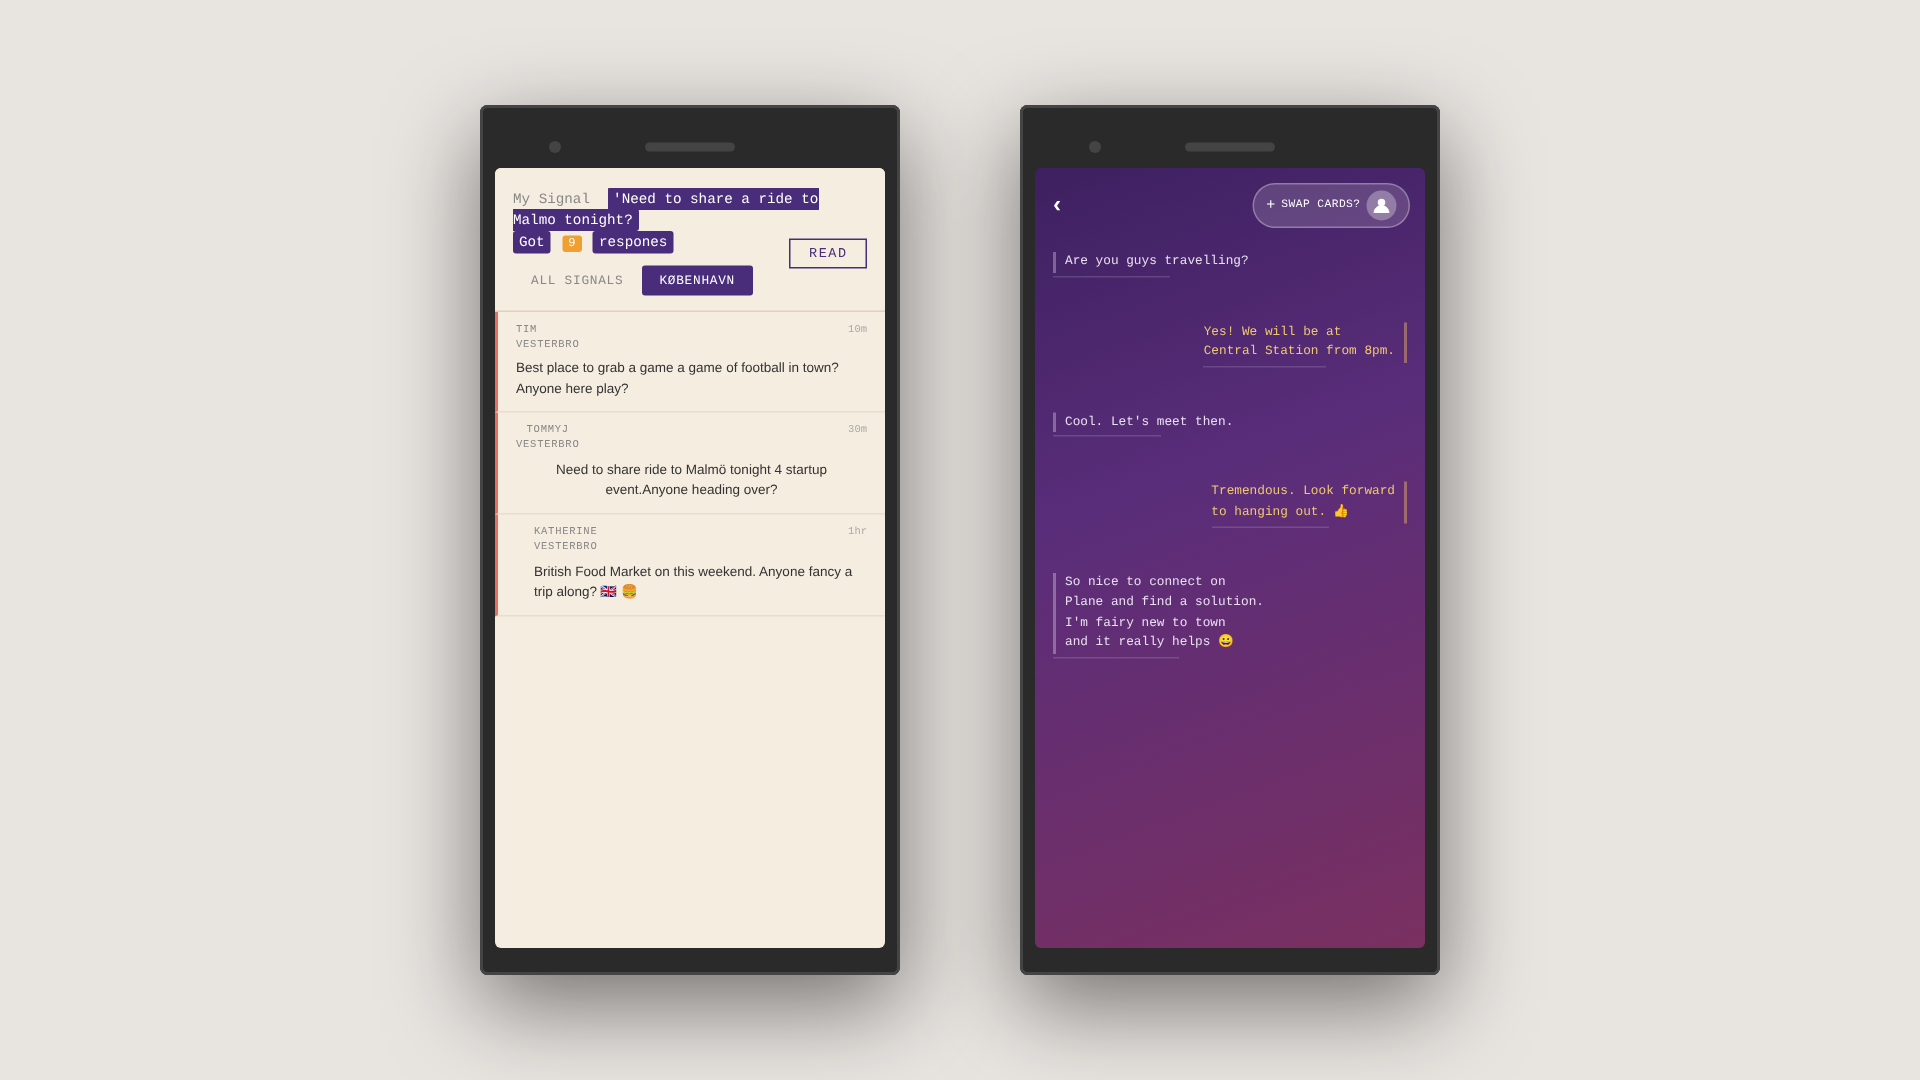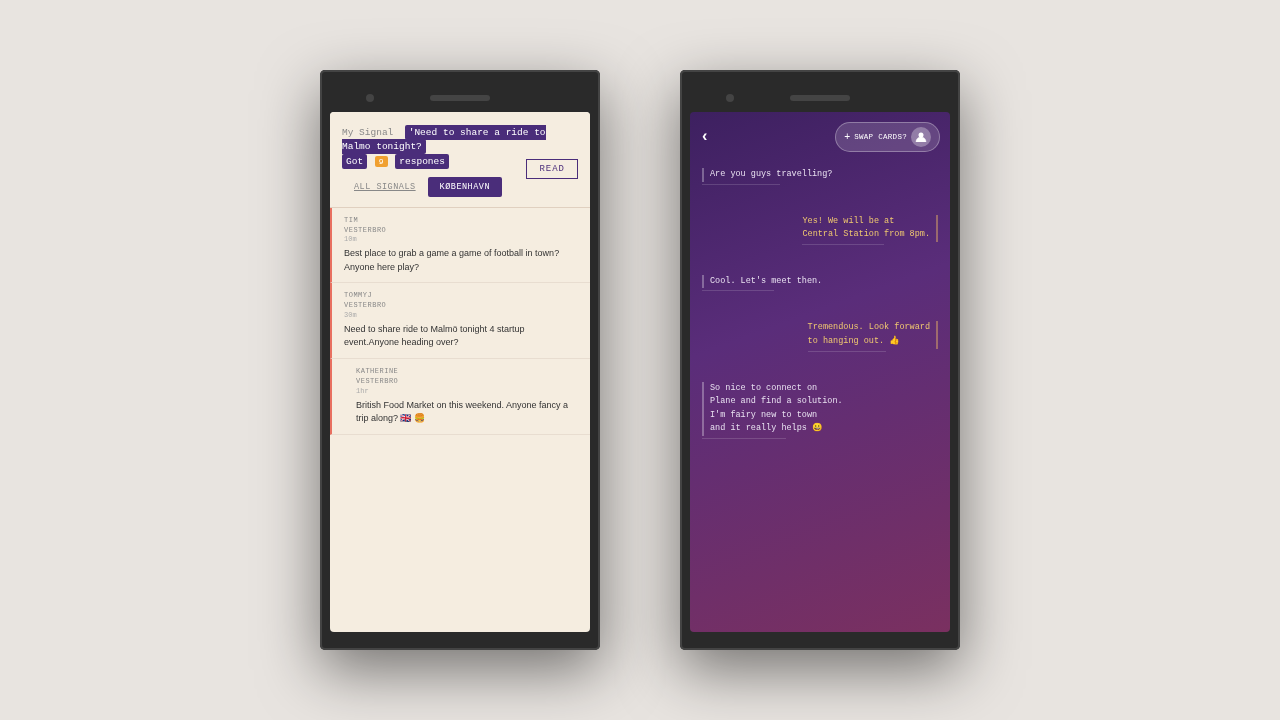--- a/index.html
+++ b/index.html
@@ -123,63 +123,61 @@
     .tab {
       padding: 5px 12px;
       font-size: 8.5px;
       font-family: 'Courier New', monospace;
       letter-spacing: 0.5px;
       cursor: pointer;
     }
     .tab-all {
       color: #888;
       background: transparent;
-      text-decoration: underline;
     }
     .tab-kobenhavn {
       background: #4a2d7a;
       color: #fff;
       border-radius: 2px;
     }
     .signals-list {
       flex: 1;
       overflow: hidden;
       display: flex;
       flex-direction: column;
     }
     .signal-item {
       border-bottom: 1px solid #e8ddd0;
       padding: 8px 12px;
     }
     .signal-meta {
       display: flex;
       justify-content: space-between;
       margin-bottom: 4px;
-      flex-direction: column;
     }
     .signal-user {
       font-size: 7px;
       color: #888;
       font-family: 'Courier New', monospace;
       letter-spacing: 0.5px;
       line-height: 1.4;
     }
     .signal-time {
       font-size: 7px;
       color: #aaa;
       font-family: 'Courier New', monospace;
     }
     .signal-text {
       font-size: 9px;
       color: #333;
       font-family: Liberation Sans, sans-serif;
       line-height: 1.5;
     }
     .signal-item-1 { border-left: 2px solid #e87060; }
-    .signal-item-2 { border-left: 2px solid #e87060; }
+    .signal-item-2 { border-left: 2px solid #e87060; text-align: center; }
     .signal-item-3 { border-left: 2px solid #e87060; padding-left: 24px; }
 
     
     .screen-right {
       background: linear-gradient(160deg, #3d2060 0%, #5a2d7a 40%, #7a3060 100%);
       display: flex;
       flex-direction: column;
       height: 100%;
     }
     .chat-header {

